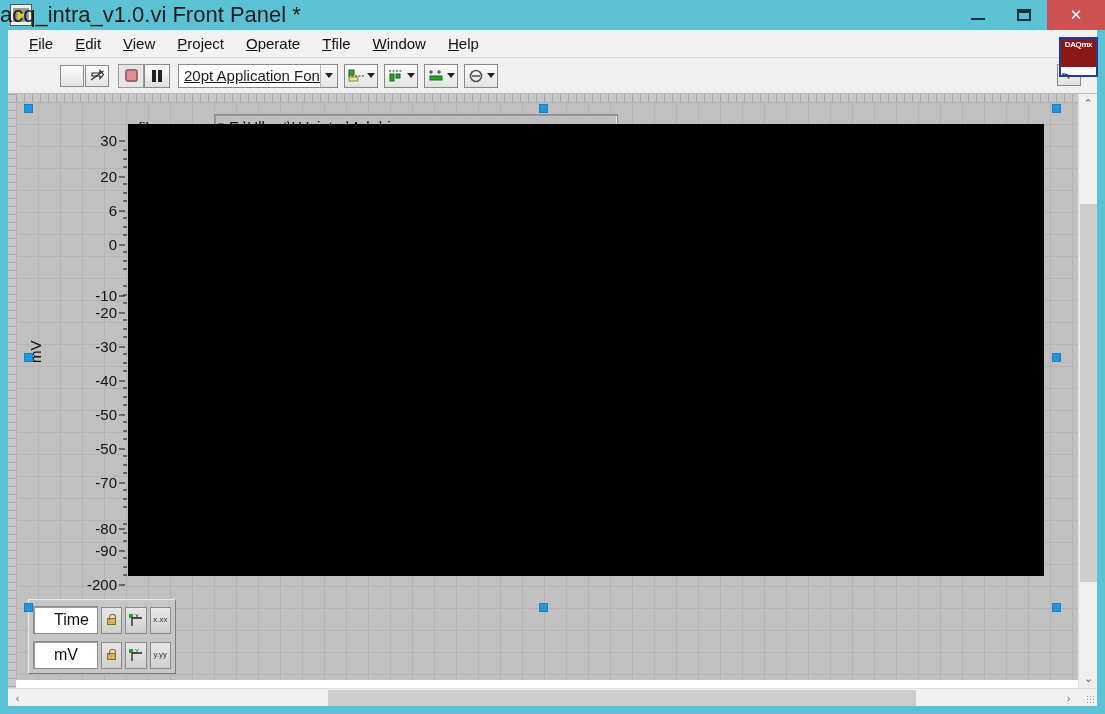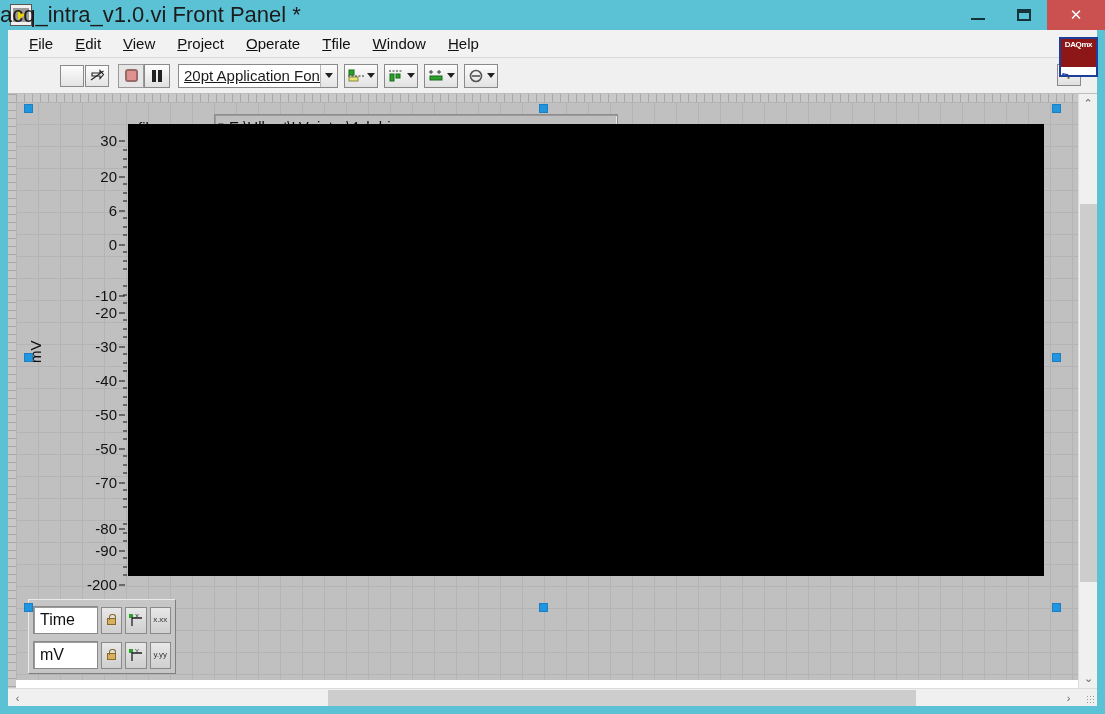--- a/index.html
+++ b/index.html
@@ -223,21 +223,21 @@
     background: #c6c6c6;
     border-top: 1px solid #eaeaea; border-left: 1px solid #eaeaea;
     border-right: 1px solid #7e7e7e; border-bottom: 1px solid #7e7e7e;
     padding: 4px;
   }
   .scale-row { display: flex; align-items: center; height: 32px; margin-bottom: 3px; }
   .scale-name {
     width: 66px; height: 28px; background: #fff;
     border: 1px solid #8a8a8a;
     box-shadow: inset 1px 1px 0 #9b9b9b;
-    display: flex; align-items: center; padding-left: 6px;
+    display: flex; align-items: center; padding-left: 20px;
     font-size: 16px; color: #111;
   }
   .mini-btn {
     width: 22px; height: 27px; margin-left: 3px;
     background: linear-gradient(#e8e8e8,#cfcfcf);
     border: 1px solid #8a8a8a;
     display: flex; align-items: center; justify-content: center;
     font-size: 10px; color: #333;
   }
   .lock-glyph { width:9px;height:7px;border:1.5px solid #8a6a2a;background:#d8b060;position:relative;margin-top:3px; }

